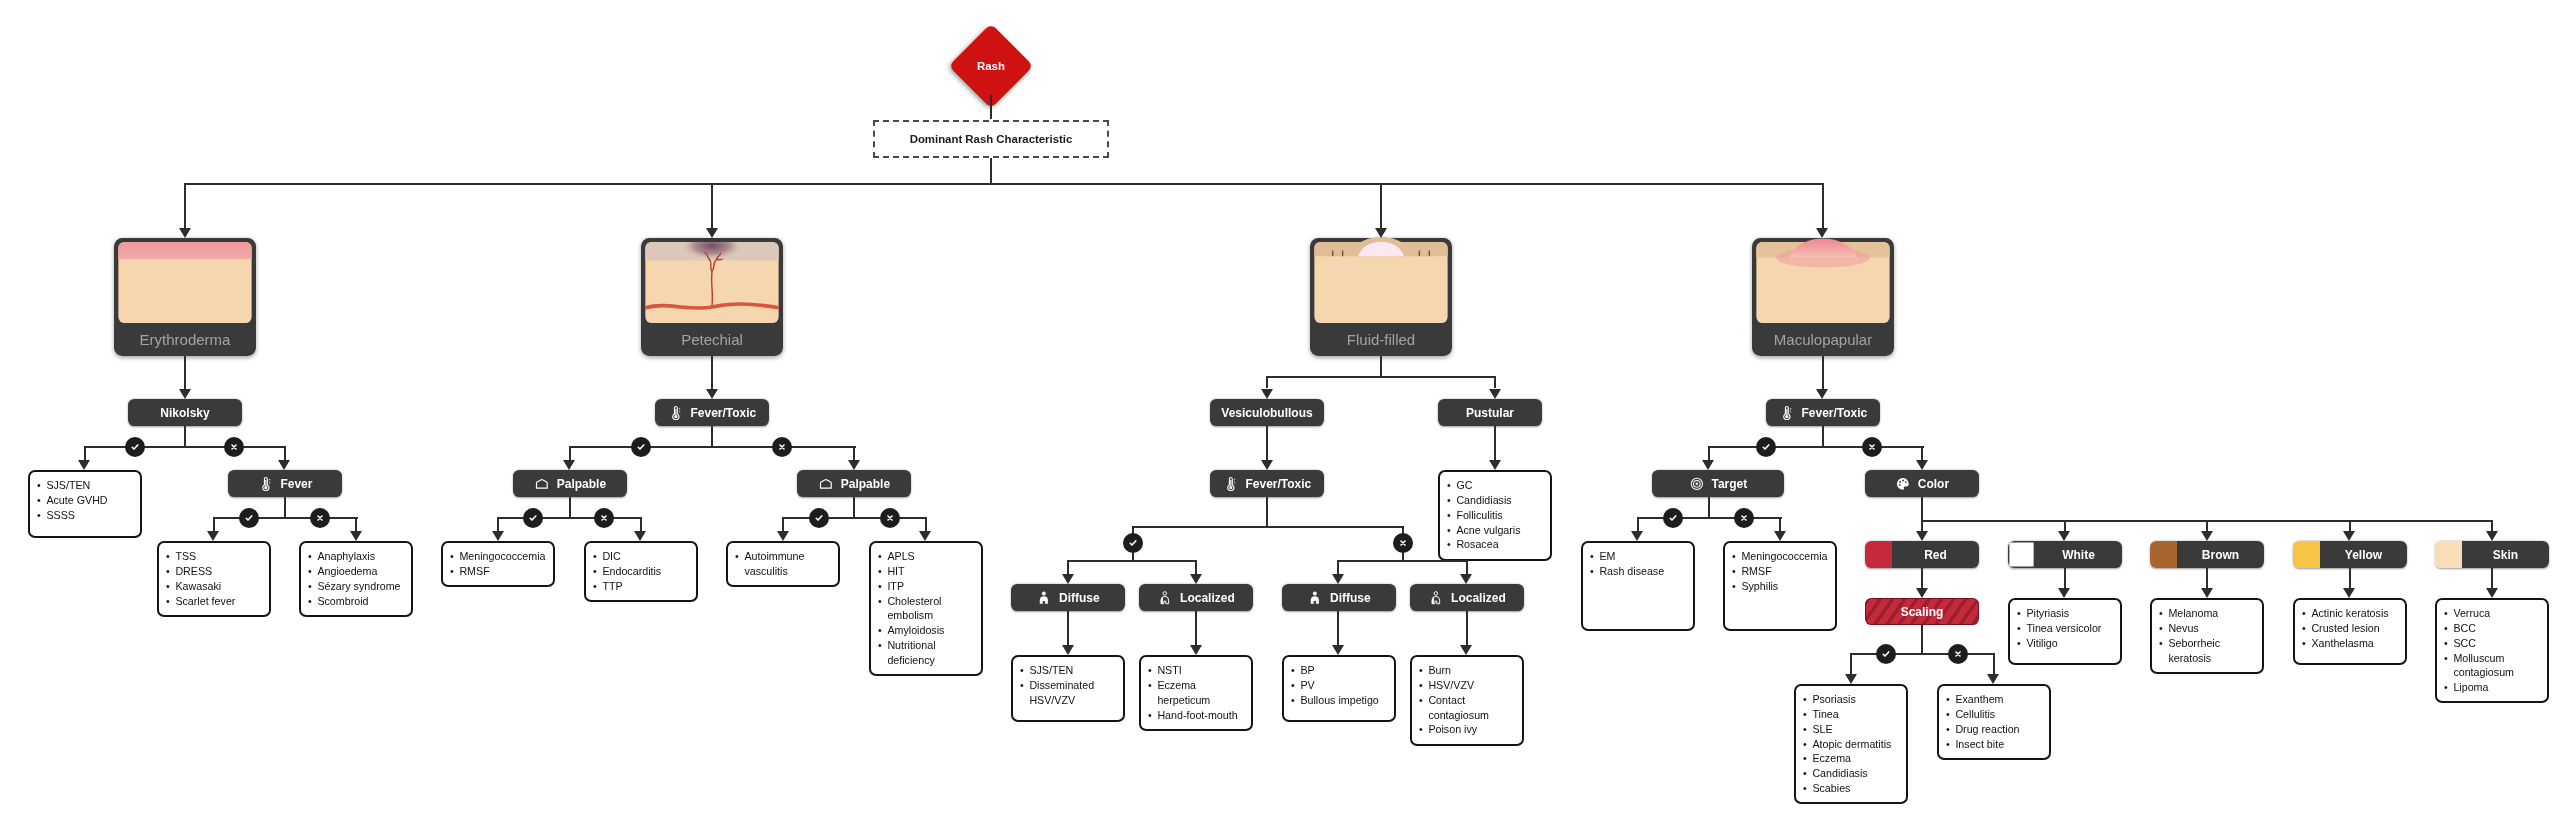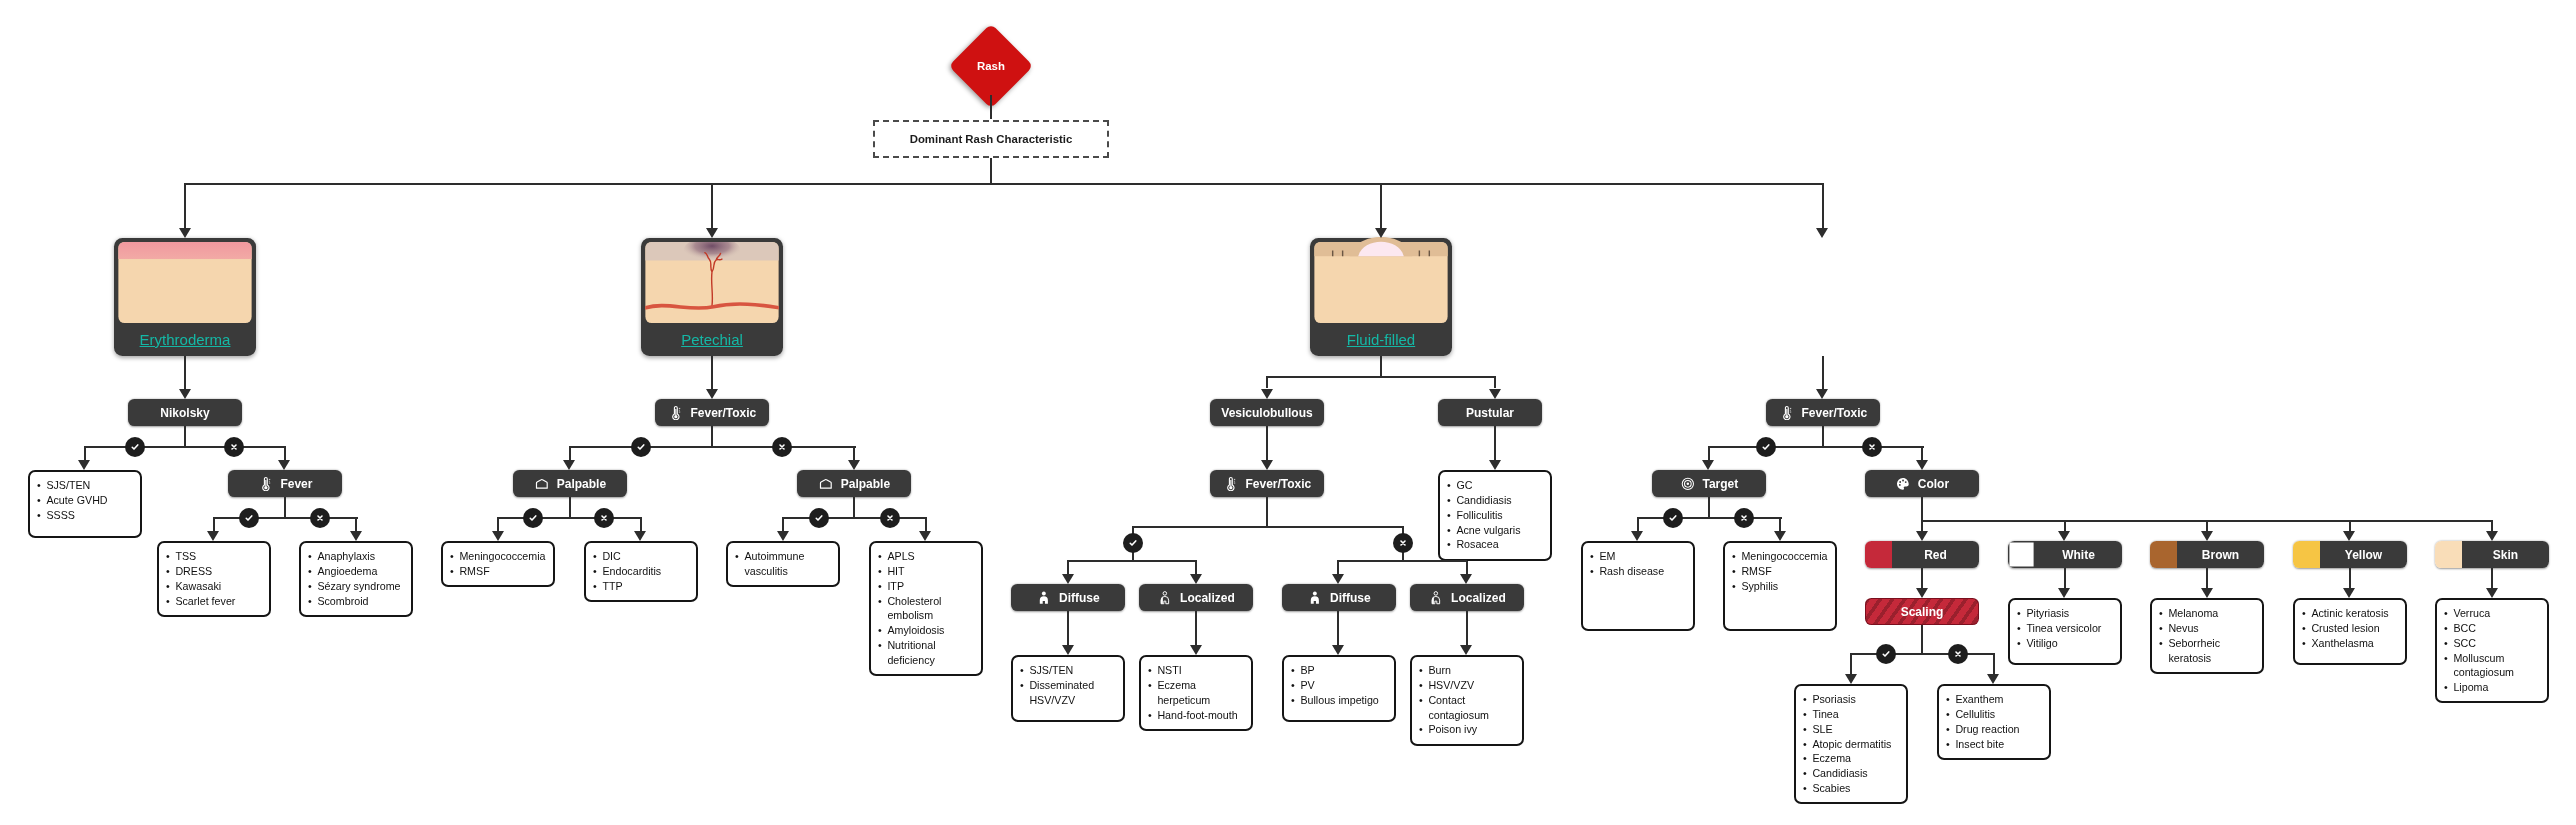--- a/index.html
+++ b/index.html
@@ -26,21 +26,21 @@
   .dashed{position:absolute;left:873px;top:120px;width:236px;height:38px;background:#fff;
           border:2.1px dashed #4a4a4a;box-sizing:border-box;display:flex;align-items:center;
           justify-content:center;font-weight:bold;font-size:11.4px;color:#1c1c1c;}
 
   
   .card{position:absolute;width:142px;height:118px;background:var(--node_dark,#3a3a3a);
         border-radius:8.5px;box-shadow:0 1.4px 4.3px rgba(0,0,0,.35);}
   .card-art{position:absolute;left:4.3px;top:4.3px;width:134px;height:81px;}
   .card-art svg{display:block;overflow:visible;}
   .card-label{position:absolute;left:0;right:0;bottom:0;height:33px;line-height:33px;
-        text-align:center;color:#14b8a6;font-size:15px;text-decoration:underline;}
+        text-align:center;color:#a3a3a3;font-size:15px;}
 
   
   .pill{position:absolute;height:27px;background:var(--node_dark,#3a3a3a);border-radius:6.4px;
         color:#fff;display:flex;align-items:center;justify-content:center;gap:7.1px;
         font-weight:bold;font-size:12px;box-shadow:0 0.7px 2.1px rgba(0,0,0,.4);box-sizing:border-box;}
   .pill .picon{display:flex;} .pill .picon svg{width:15.7px;height:15.7px;}
 
   
   .cnode{position:absolute;height:27px;display:flex;border-radius:6.4px;overflow:hidden;
          box-shadow:0 0.7px 2.1px rgba(0,0,0,.4);}
@@ -175,20 +175,42 @@
         <path d="M50 20 C58 -16 130 -16 138 20 Z" fill="#e0bd96"></path>
         <path d="M62 20 C69 -7 119 -7 126 20 Z" fill="#fce8f0"></path>
         <g stroke="#6b5744" stroke-width="2">
             <path d="M26 12v8M40 12v8M148 12v8M162 12v8"></path>
           </g>
       </svg>
     </div>
     <div class="card-label">Fluid-filled</div>
   </div>
 
+  <div class="card" style="left:1752px;top:238px">
+    <div class="card-art">
+      <svg width="134" height="81" viewBox="0 0 188 114">
+        <defs>
+            <clipPath id="cpM">
+              <rect width="188" height="114" rx="9"></rect>
+            </clipPath>
+        <linearGradient id="gM" x1="0" y1="0" x2="0" y2="1">
+              <stop offset="0" stop-color="#ec878f"></stop>
+              <stop offset="1" stop-color="#f5bfb4"></stop>
+            </linearGradient>
+          </defs>
+        <g clip-path="url(#cpM)">
+          <rect width="188" height="114" fill="#f5d6ae"></rect>
+          <rect width="188" height="22" fill="#e4c39b"></rect>
+          <ellipse cx="94" cy="22" rx="66" ry="14" fill="#ef9aa0" opacity="0.55"></ellipse>
+        </g>
+        <path d="M46 22 C60 -14 128 -14 142 22 Z" fill="url(#gM)"></path>
+      </svg>
+    </div>
+    <div class="card-label">Maculopapular</div>
+  </div>
 
   <div class="pill" style="left:128px;top:399px;width:114px">
     <span>Nikolsky</span>
   </div>
   <div class="leaf" style="left:28px;top:470px;width:114px;min-height:68px">
       <div class="li">
         <span class="blt">•</span>
         <span class="txt">SJS/TEN</span>
       </div>
       <div class="li">
@@ -452,21 +474,21 @@
     </div>
 
   <div class="pill" style="left:1766px;top:399px;width:114px">
     <span class="picon">
         <svg viewBox="0 0 24 24">
           <use href="#i-thermo"></use>
         </svg>
       </span>
     <span>Fever/Toxic</span>
   </div>
-  <div class="pill" style="left:1652px;top:470px;width:114px">
+  <div class="pill" style="left:1652px;top:470px;width:132px">
     <span class="picon">
         <svg viewBox="0 0 24 24">
           <use href="#i-target"></use>
         </svg>
       </span>
     <span>Target</span>
   </div>
   <div class="pill" style="left:1865px;top:470px;width:114px">
     <span class="picon">
         <svg viewBox="0 0 24 24">

